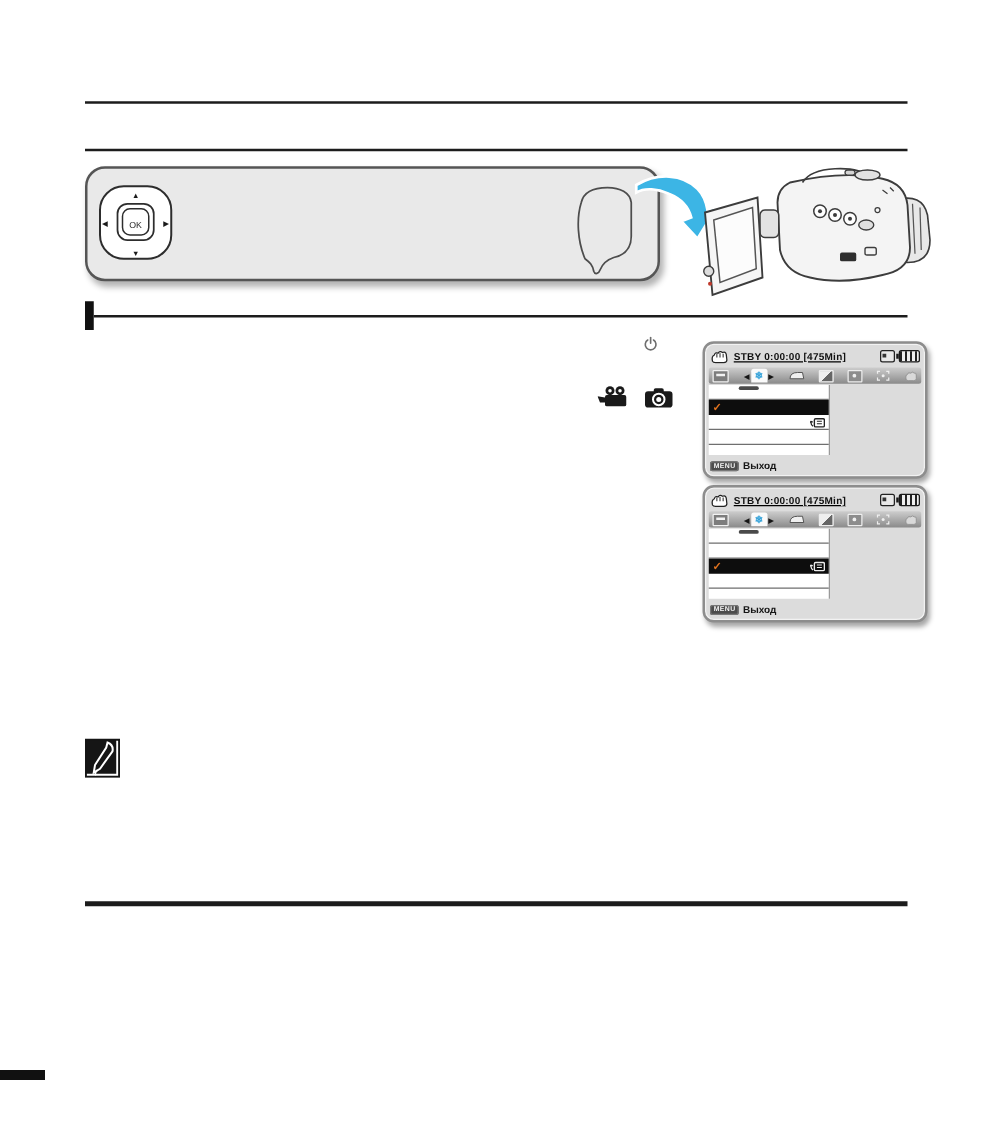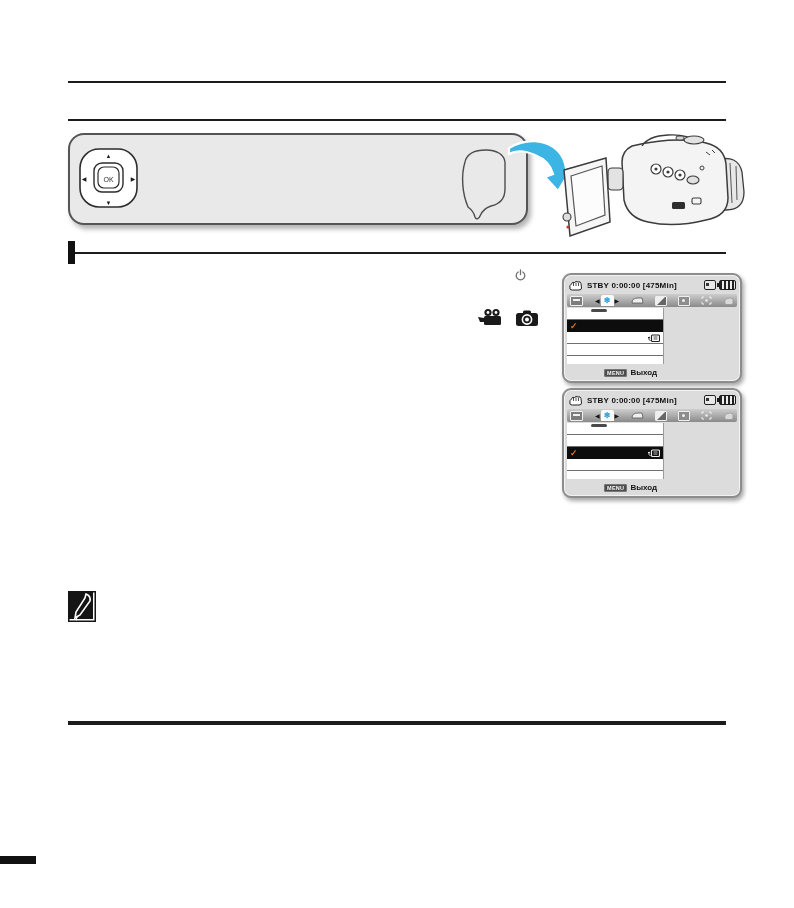--- a/index.html
+++ b/index.html
@@ -31,21 +31,21 @@
 
   
   .power-ic{position:absolute;left:514px;top:269px;}
   .mode-icons{position:absolute;left:478px;top:308px;display:flex;gap:10px;align-items:flex-end;}
 
   
   .lcd{position:absolute;left:562px;width:176px;height:106px;background:#dcdcdc;
     border:2px solid #8d8d8d;border-radius:9px;
     box-shadow:2px 3px 4px rgba(0,0,0,.35), inset 0 0 0 1px #f2f2f2;}
   .lcd.s1{top:273px;} .lcd.s2{top:388px;}
-  .lcd-status{position:absolute;left:4px;top:3px;right:4px;height:14px;display:flex;align-items:center;}
+  .lcd-status{position:absolute;left:4px;top:3px;right:4px;height:14px;display:flex;align-items:center;text-decoration:underline;}
   .status-text{font-size:8px;font-weight:bold;color:#101010;margin-left:4px;letter-spacing:.2px;white-space:nowrap;}
   .status-spacer{flex:1;}
   .card-ic{width:10px;height:8px;border:1px solid #222;border-radius:2px;background:#e8e8e8;position:relative;margin-right:3px;}
   .card-ic::after{content:"";position:absolute;left:1px;top:2px;width:3px;height:3px;background:#333;}
   .batt-ic{width:15px;height:8px;border:1px solid #1a1a1a;border-radius:2px;position:relative;
     background:repeating-linear-gradient(90deg,#222 0 2px,#eee 2px 4px);}
   .batt-ic::before{content:"";position:absolute;left:-3px;top:2px;width:2px;height:4px;background:#1a1a1a;}
 
   .lcd-menubar{position:absolute;left:3px;top:19px;right:3px;height:13px;border-radius:2px;
     background:linear-gradient(#cdcdcd,#8a8a8a);display:flex;align-items:center;padding:0 3px;box-sizing:border-box;}
@@ -65,21 +65,21 @@
     border-right:1px solid #9a9a9a;box-sizing:border-box;}
   .lrow{position:relative;height:12px;border-bottom:1px solid #6f6f6f;box-sizing:border-box;display:flex;align-items:center;}
   .lrow.last{height:8px;border-bottom:none;}
   .lrow.selected{background:#0d0d0d;border-bottom:none;}
   .remnant{position:absolute;left:24px;top:1px;width:16px;height:3px;background:#2a2a2a;border-radius:2px;opacity:.85;}
   .check{font-size:9px;font-weight:bold;color:#e2731f;margin-left:3px;line-height:1;}
   .row-ic{position:absolute;right:3px;top:1px;}
   .row-ic.dark{color:#222;}
   .row-ic.light{color:#ececec;}
 
-  .lcd-bottom{position:absolute;left:4px;bottom:4px;display:flex;align-items:flex-end;gap:3px;margin-left:36px;}
+  .lcd-bottom{position:absolute;left:4px;bottom:4px;display:flex;align-items:flex-end;gap:3px;}
   .menu-badge{background:#4c4c4c;color:#f5f5f5;font-size:5.5px;font-weight:bold;border-radius:2px;
     padding:1px 3px;letter-spacing:.3px;box-shadow:inset 0 0 0 1px #777;}
   .exit-label{font-size:8px;font-weight:bold;color:#151515;}
 
   
   .note-ic{position:absolute;left:68px;top:591px;width:28px;height:31px;background:#151515;
     box-shadow:inset 0 0 0 1.5px #151515, inset -3px -3px 0 #fff;}
 
   
   .page-tab{position:absolute;left:0;top:856px;width:36px;height:8px;background:#111;}

